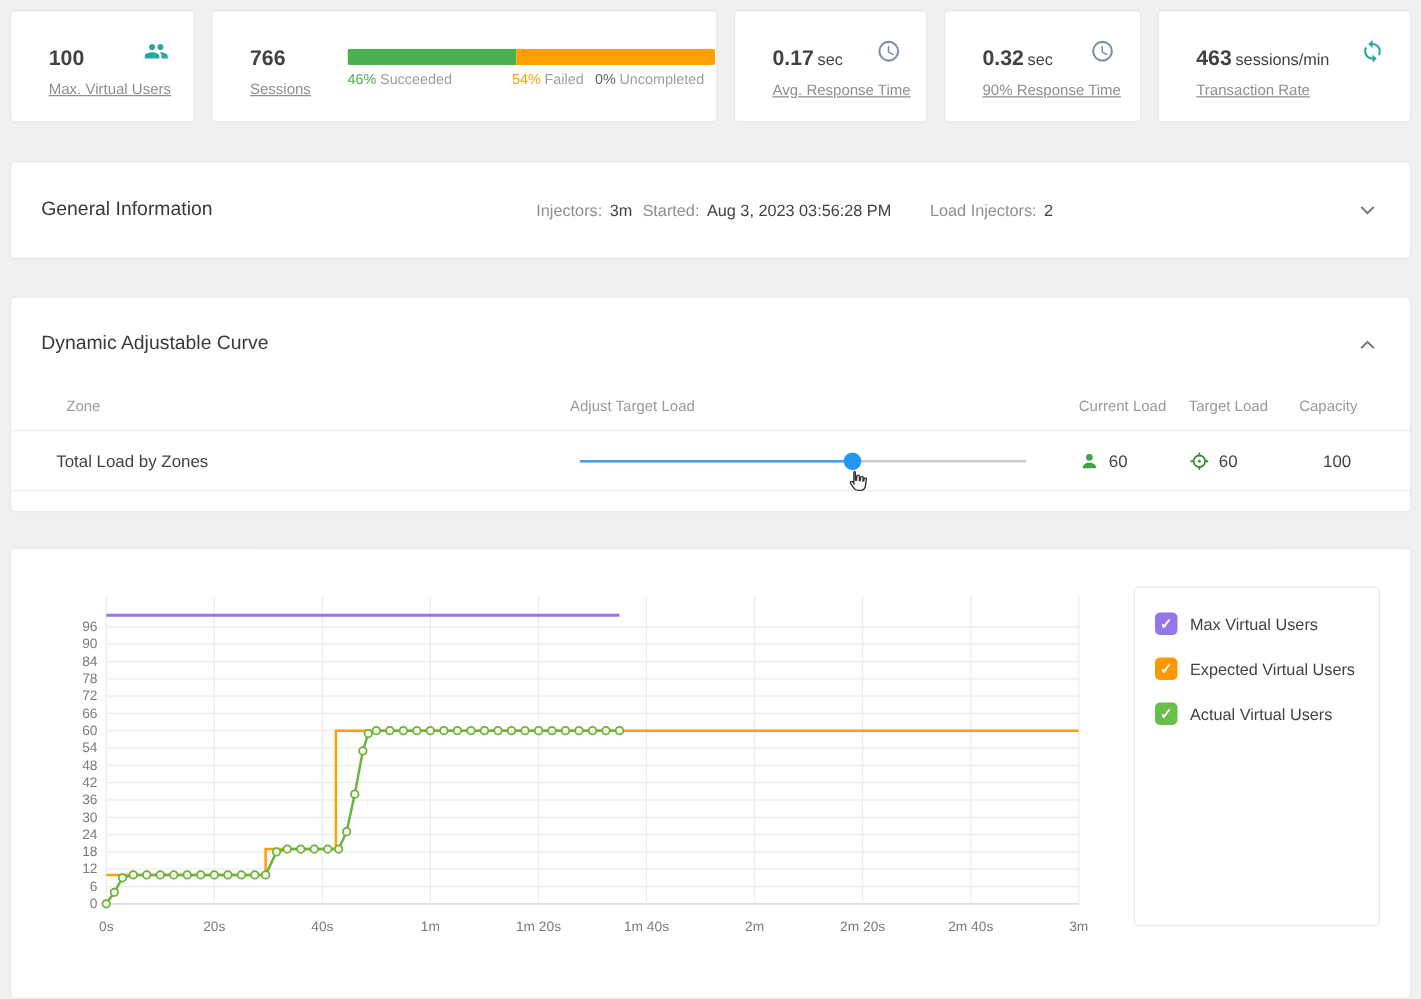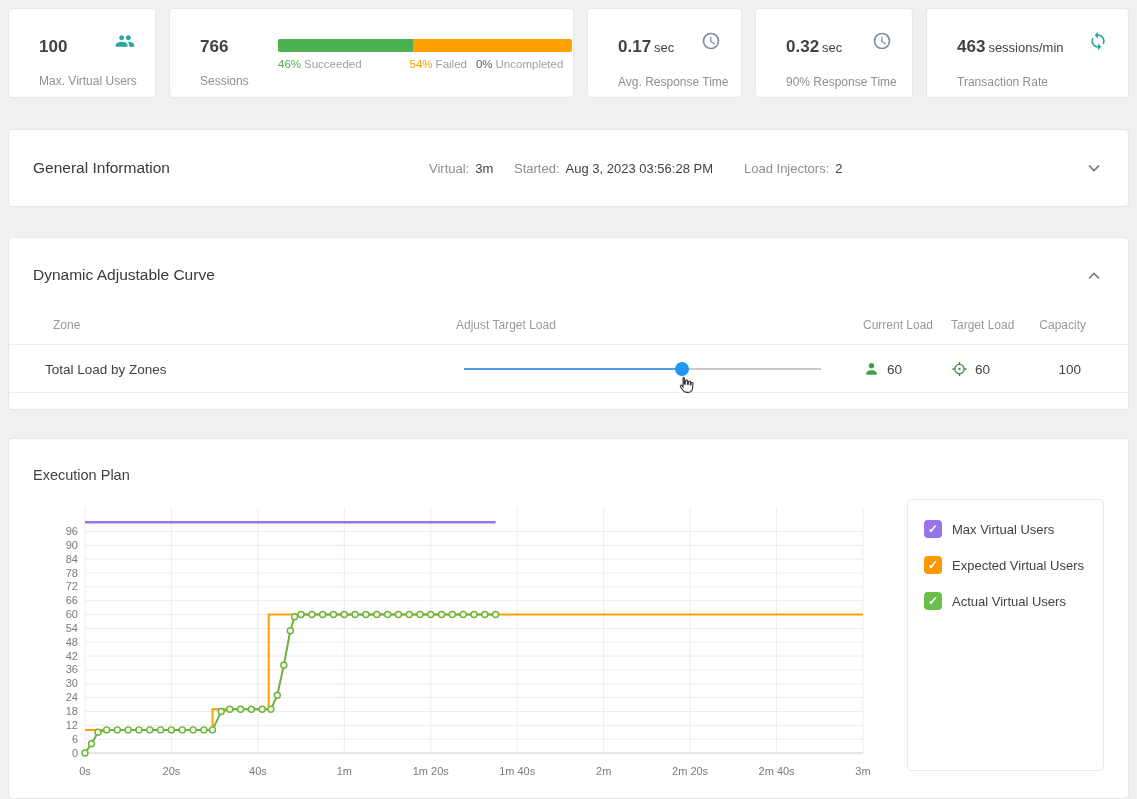--- a/index.html
+++ b/index.html
@@ -4,21 +4,21 @@
 <style>
   html,body{margin:0;padding:0;}
   body{font-family:"Liberation Sans",sans-serif;background:#f0f0f1;}
   .page{width:1137px;height:799px;overflow:hidden;position:relative;background:#f0f0f1;}
 
   
   .cards-row{display:flex;gap:13px;padding:8px 8px 0 8px;}
   .card{background:#fff;border:1px solid #e7e7e7;border-radius:4px;height:90px;box-sizing:border-box;position:relative;padding:28px 16px 0 30px;}
   .card .value{font-size:17px;font-weight:bold;color:#424242;line-height:20px;white-space:nowrap;}
   .card .unit{font-size:13px;font-weight:normal;color:#424242;margin-left:3px;}
-  .card .label{font-size:12px;color:#8f8f8f;margin-top:17px;white-space:nowrap;}
+  .card .label{font-size:12px;color:#8f8f8f;margin-top:7px;white-space:nowrap;text-decoration:underline;}
   .card .corner-icon{position:absolute;top:22px;right:20px;width:20px;height:20px;}
 
   .card-sessions{display:flex;padding:28px 20px 0 30px;}
   .cs-left{width:78px;flex:none;}
   .cs-right{flex:1;padding-top:2px;}
   .bar{display:flex;height:13px;width:100%;overflow:hidden;border-radius:2px;}
   .bar-seg{height:100%;}
   .seg-green{background:#4caf50;}
   .seg-orange{background:#ffa000;flex:1;}
   .bar-legend{margin-top:6px;font-size:11.5px;display:flex;align-items:flex-start;white-space:nowrap;}
@@ -125,21 +125,21 @@
         <svg viewBox="0 0 24 24" fill="#2aa7a0" width="20" height="20">
             <path d="M12 4V1L8 5l4 4V6c3.3 0 6 2.7 6 6 0 1-.3 2-.7 2.8l1.5 1.5C19.5 15 20 13.6 20 12c0-4.4-3.6-8-8-8zm0 14c-3.3 0-6-2.7-6-6 0-1 .3-2 .7-2.8L5.2 7.7C4.5 9 4 10.4 4 12c0 4.4 3.6 8 8 8v3l4-4-4-4v3z"></path>
           </svg>
       </span>
     </div>
   </div>
 
   <div class="panel gi-panel">
     <div class="panel-title gi-title">General Information</div>
     <div class="gi-item" style="left:420px;">
-      <span class="gi-label">Virtual:</span><span class="gi-value">3m</span>
+      <span class="gi-label">Injectors:</span><span class="gi-value">3m</span>
     </div>
     <div class="gi-item" style="left:505px;">
       <span class="gi-label">Started:</span><span class="gi-value">Aug 3, 2023 03:56:28 PM</span>
     </div>
     <div class="gi-item" style="left:735px;">
       <span class="gi-label">Load Injectors:</span><span class="gi-value">2</span>
     </div>
     <span class="chevron">
       <svg viewBox="0 0 24 24" width="20" height="20" fill="none" stroke="#757575" stroke-width="2">
           <polyline points="6 9 12 15 18 9"></polyline>
@@ -198,21 +198,20 @@
     </div>
 
     <span class="cursor-hand">
       <svg viewBox="0 0 24 24" width="22" height="22">
           <path d="M9 3.5c.8 0 1.2.6 1.2 1.3v6.2l.9.1.3-3.3c.1-.7.6-1.1 1.2-1.1.7 0 1.1.5 1.1 1.2l-.1 3.4.8.1.4-2.6c.1-.7.6-1.1 1.2-1 .6 0 1 .5 1 1.2l-.3 2.7.7.1.3-1.7c.1-.6.6-1 1.1-.9.6 0 1 .5.9 1.2l-.7 5.4c-.3 2.5-2.1 4.2-4.7 4.2h-1.6c-1.8 0-3.2-.8-4.1-2.2l-2.6-3.9c-.4-.5-.3-1.2.2-1.5.5-.4 1.1-.3 1.5.2l1.1 1.4V4.8c0-.7.5-1.3 1.2-1.3z" fill="#fff" stroke="#333" stroke-width="1.2"></path>
         </svg>
     </span>
   </div>
 
   <div class="panel ep-panel">
-    <div class="ep-title">Execution Plan</div>
     <div class="ep-body">
       <svg id="exec-chart" viewBox="0 0 852 292">
           <line x1="52" y1="256.0" x2="830" y2="256.0" stroke="#cfcfcf" stroke-width="1"></line>
           <text x="45" y="259.5" text-anchor="end" font-size="11" fill="#7a7a7a">0</text>
           <line x1="52" y1="242.2" x2="830" y2="242.2" stroke="#ececec" stroke-width="1"></line>
           <text x="45" y="245.7" text-anchor="end" font-size="11" fill="#7a7a7a">6</text>
           <line x1="52" y1="228.3" x2="830" y2="228.3" stroke="#ececec" stroke-width="1"></line>
           <text x="45" y="231.8" text-anchor="end" font-size="11" fill="#7a7a7a">12</text>
           <line x1="52" y1="214.5" x2="830" y2="214.5" stroke="#ececec" stroke-width="1"></line>
           <text x="45" y="218.0" text-anchor="end" font-size="11" fill="#7a7a7a">18</text>

